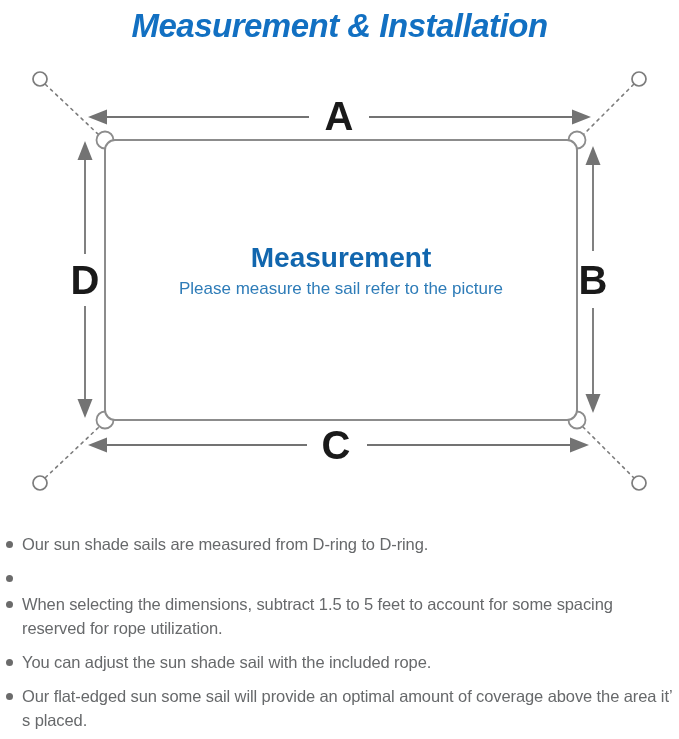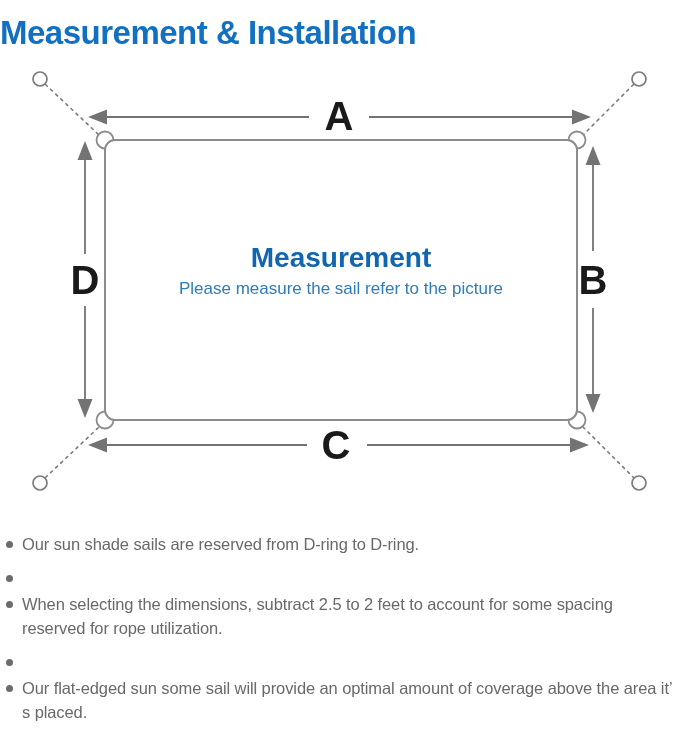--- a/index.html
+++ b/index.html
@@ -8,26 +8,28 @@
     width: 679px;
     height: 739px;
     background: #ffffff;
     overflow: hidden;
     font-family: "Liberation Sans", sans-serif;
   }
   .title {
     position: absolute;
     top: 0; left: 0; right: 0;
     margin: 0;
-    padding-top: 14px;
+    padding-top: 7px;
+    text-align: center;
     font-family: "Liberation Sans", sans-serif;
     font-weight: bold;
     font-size: 33px;
     letter-spacing: -0.5px;
     color: #1270c2;
+    font-style: italic;
   }
   .diagram {
     position: absolute;
     top: 55px;
     left: 0;
     width: 679px;
     height: 465px;
   }
   .guy-line {
     stroke: #7c7c7c;
@@ -157,31 +159,32 @@
     <text class="dim-label" x="336" y="459">C</text>
     <text class="dim-label" x="85" y="294">D</text>
 
     <text class="center-title" x="341" y="267">Measurement</text>
     <text class="center-subtitle" x="341" y="294">Please measure the sail refer to the picture</text>
   </svg>
 
   <div class="notes">
     <div class="note">
       <span class="dot"></span>
-      <span class="note-text">Our sun shade sails are reserved from D-ring to D-ring.</span>
+      <span class="note-text">Our sun shade sails are measured from D-ring to D-ring.</span>
     </div>
     <div class="note">
       <span class="dot"></span>
     </div>
     <div class="note">
       <span class="dot"></span>
-      <span class="note-text">When selecting the dimensions, subtract 2.5 to 2 feet to account for some spacing reserved for rope utilization.</span>
+      <span class="note-text">When selecting the dimensions, subtract 1.5 to 5 feet to account for some spacing reserved for rope utilization.</span>
     </div>
     <div class="note">
       <span class="dot"></span>
+      <span class="note-text">You can adjust the sun shade sail with the included rope.</span>
     </div>
     <div class="note">
       <span class="dot"></span>
       <span class="note-text">Our flat-edged sun some sail will provide an optimal amount of coverage above the area it’ s placed.</span>
     </div>
   </div>
 
 </div>
 
 </body></html>

